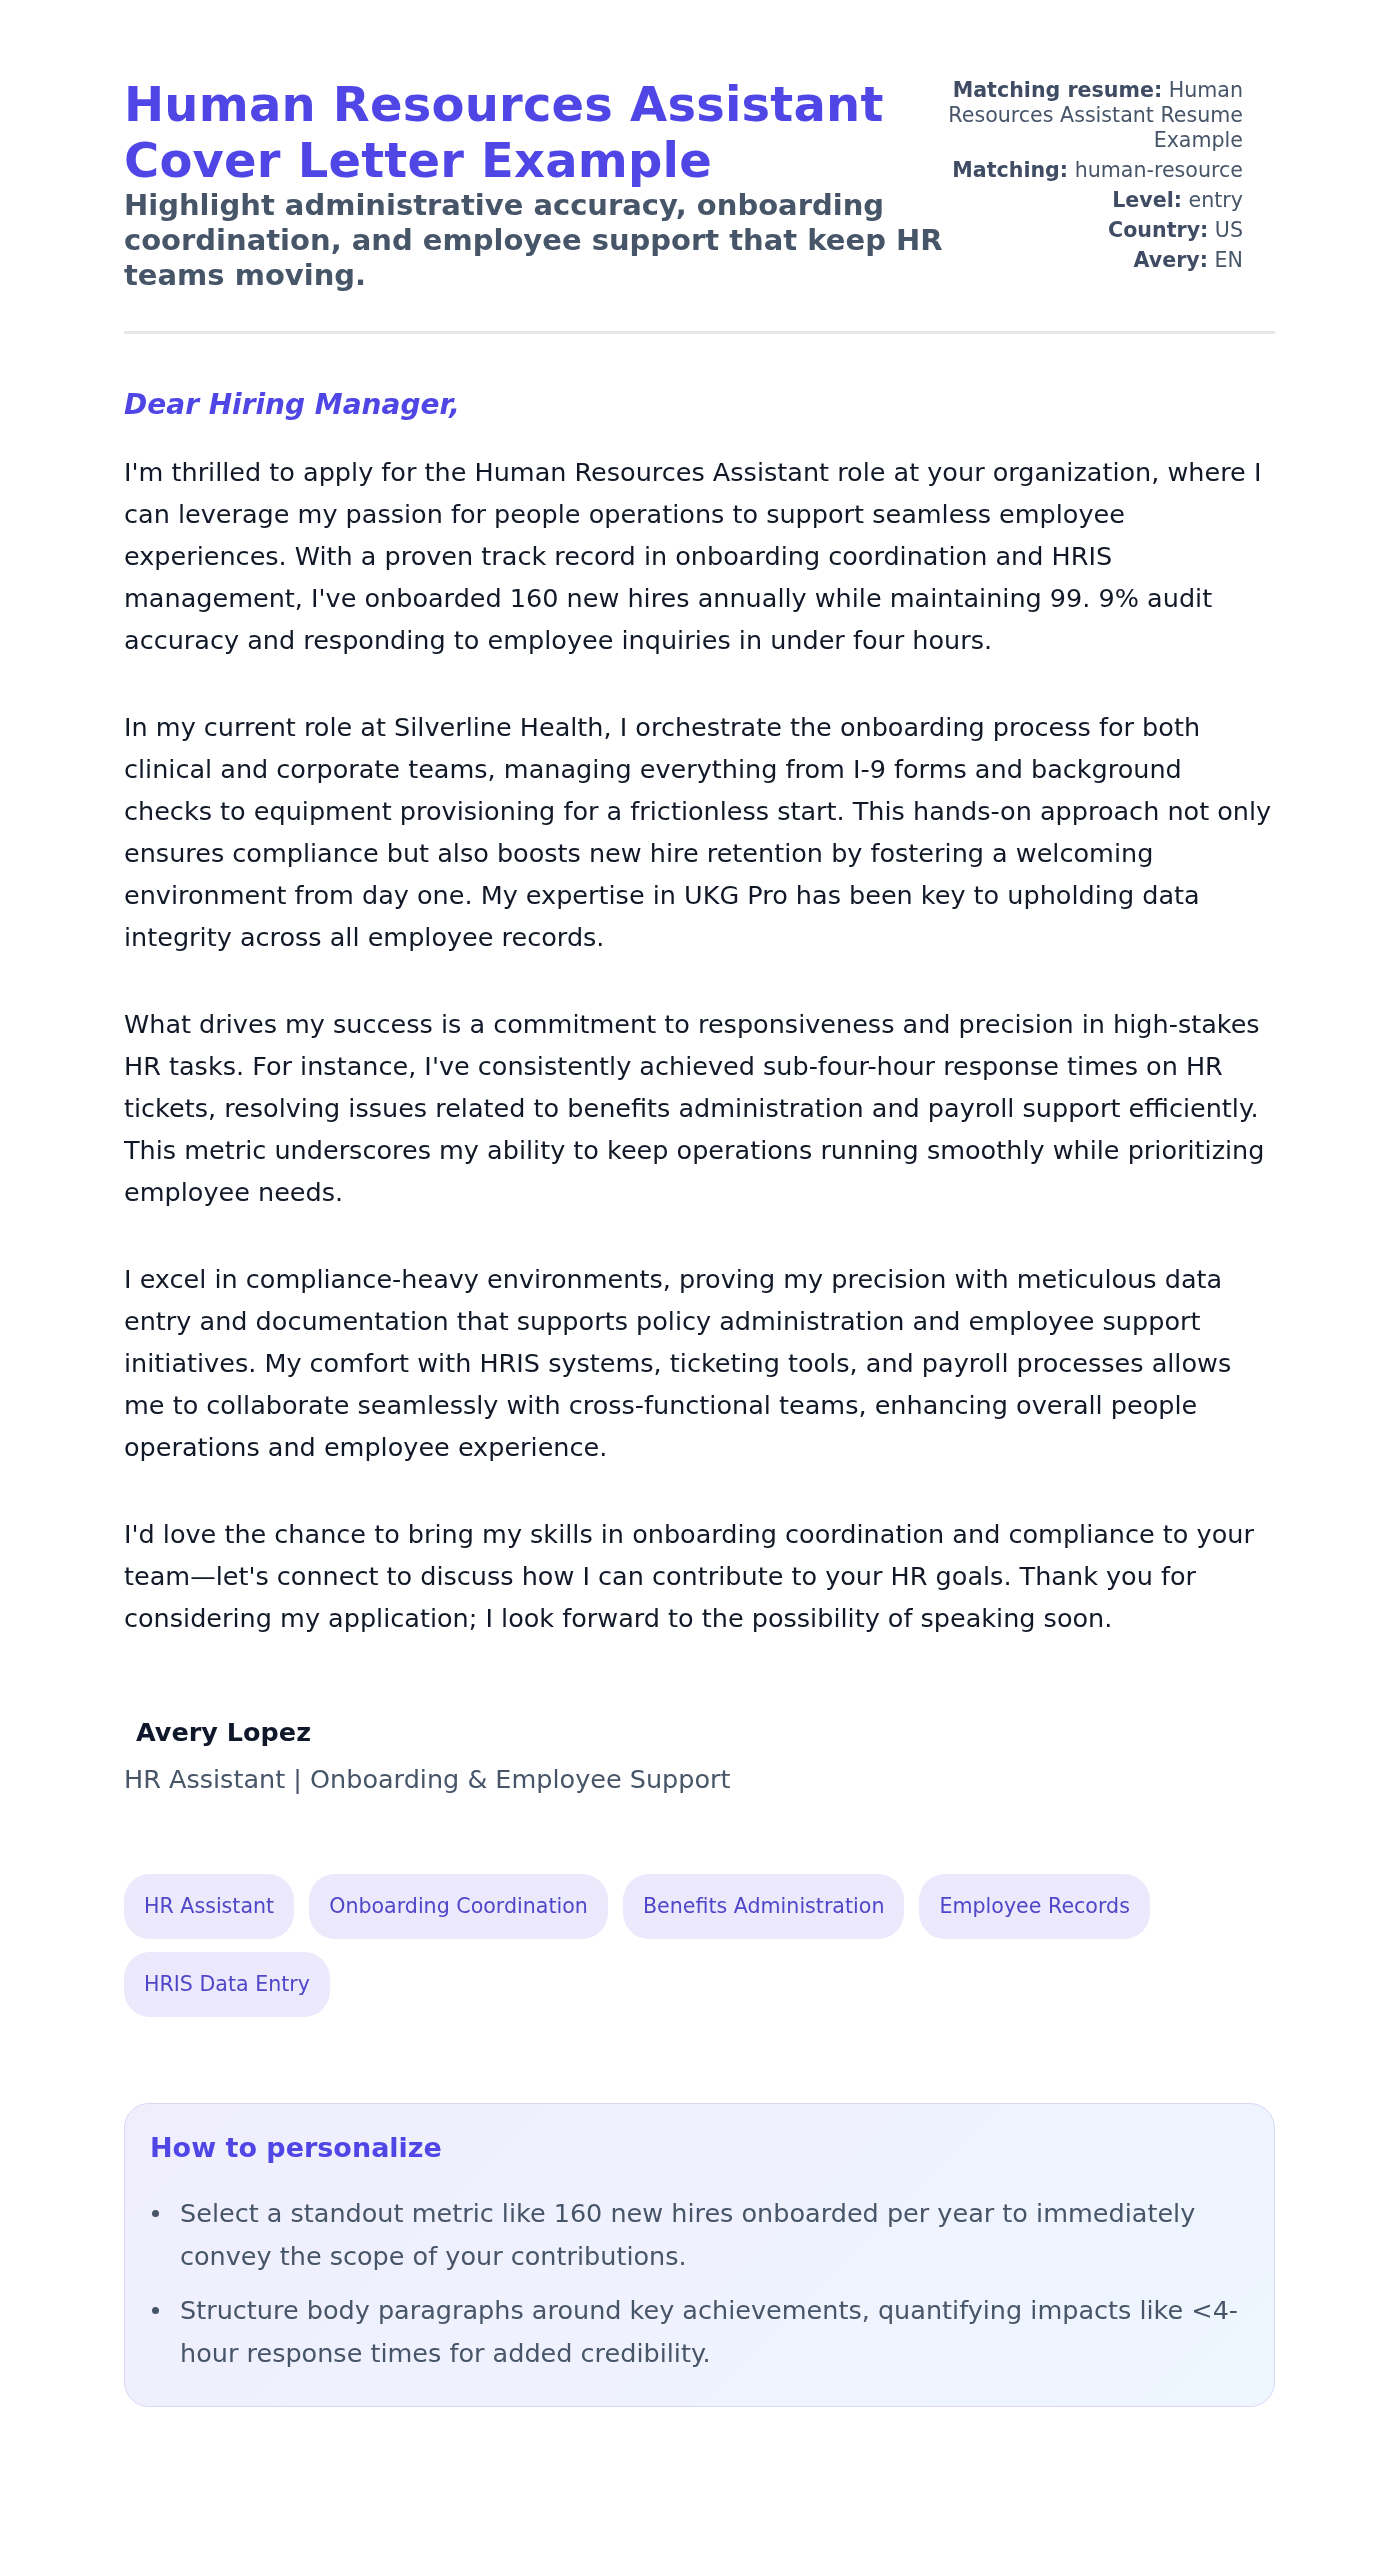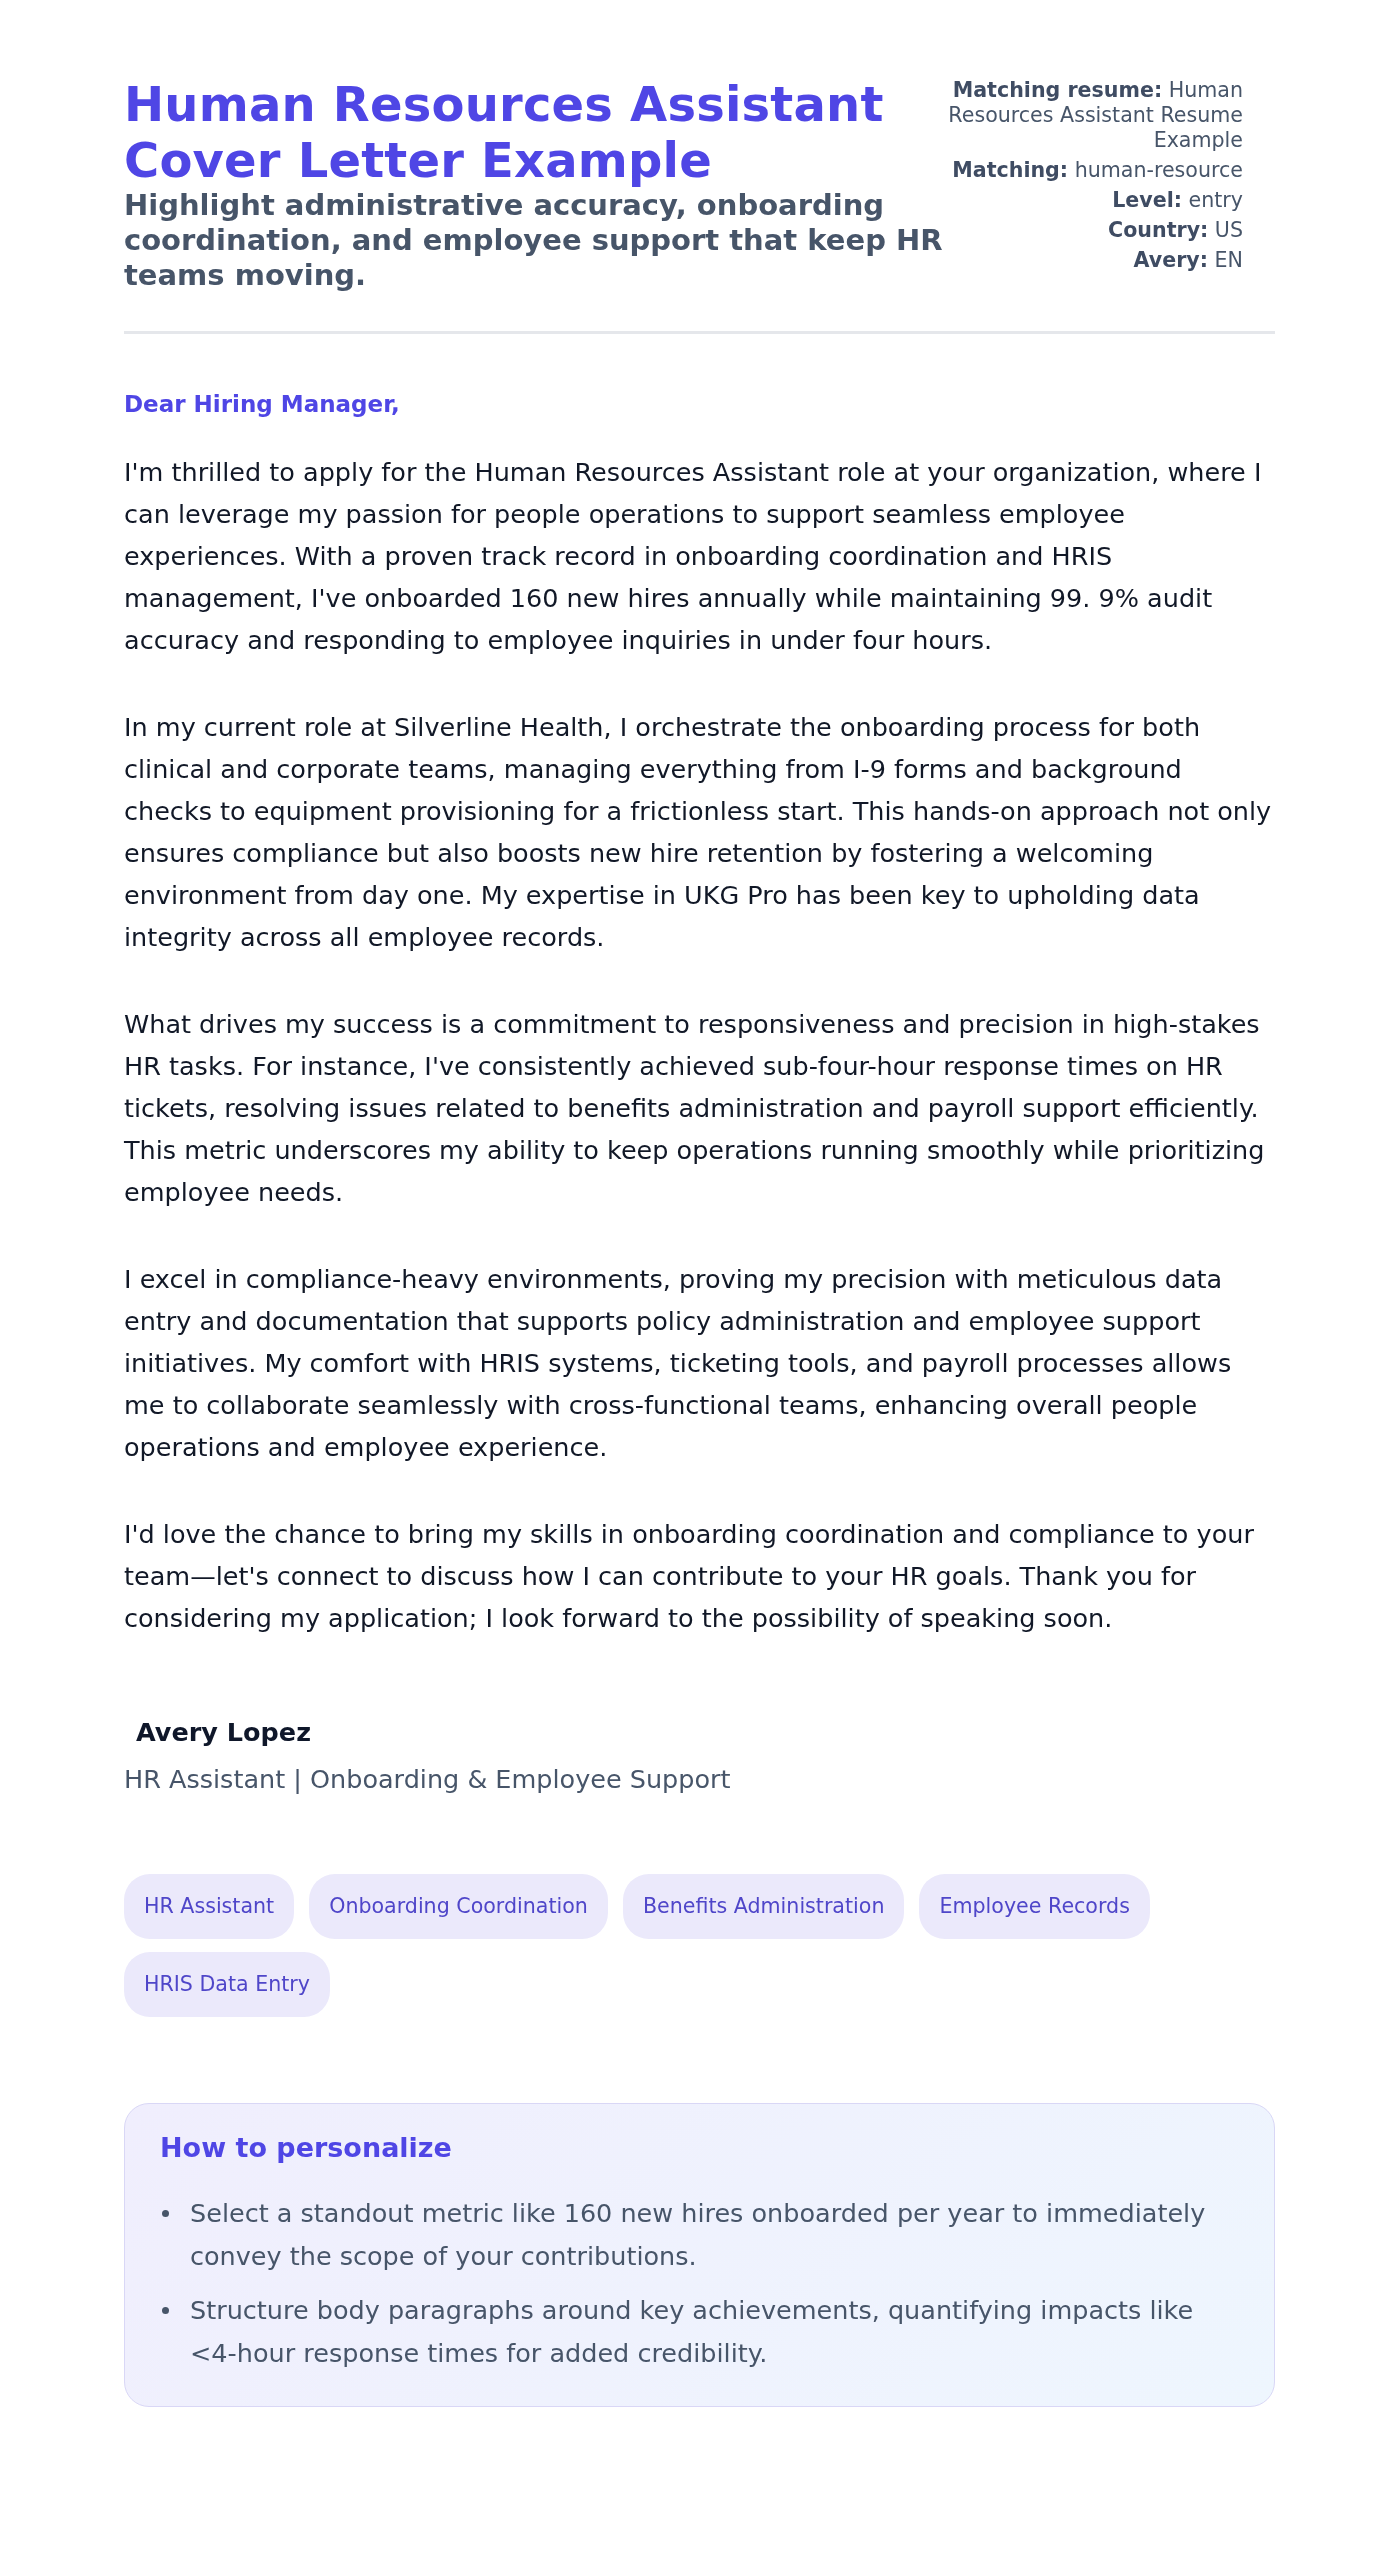--- a/index.html
+++ b/index.html
@@ -57,24 +57,25 @@
       color: #3f4c63;
     }
     .divider {
       height: 2.5px;
       background: #e5e7eb;
       margin-top: 38px;
       border: 0;
     }
     .salutation {
       margin: 54px 0 0 0;
-      font-size: 23px;
+      font-size: 28px;
       line-height: 33px;
       font-weight: bold;
       color: #4f46e5;
+      font-style: italic;
     }
     .body-paragraph {
       margin: 30px 0 0 0;
       font-size: 25.5px;
       line-height: 42px;
       color: #111827;
     }
     .body-paragraph + .body-paragraph {
       margin-top: 45px;
     }
@@ -112,21 +113,21 @@
       font-size: 20.6px;
       line-height: 25px;
       white-space: nowrap;
       cursor: pointer;
     }
     .tips-card {
       margin-top: 86px;
       border: 1.6px solid #d9d7f6;
       border-radius: 25px;
       background: linear-gradient(135deg, #f0eefd 0%, #eef6fe 100%);
-      padding: 26px 33px 31px 35px;
+      padding: 26px 33px 31px 25px;
     }
     .tips-title {
       margin: 0;
       font-size: 27px;
       line-height: 36px;
       font-weight: bold;
       color: #4f46e5;
     }
     .tips-list {
       margin: 26px 0 0 0;

